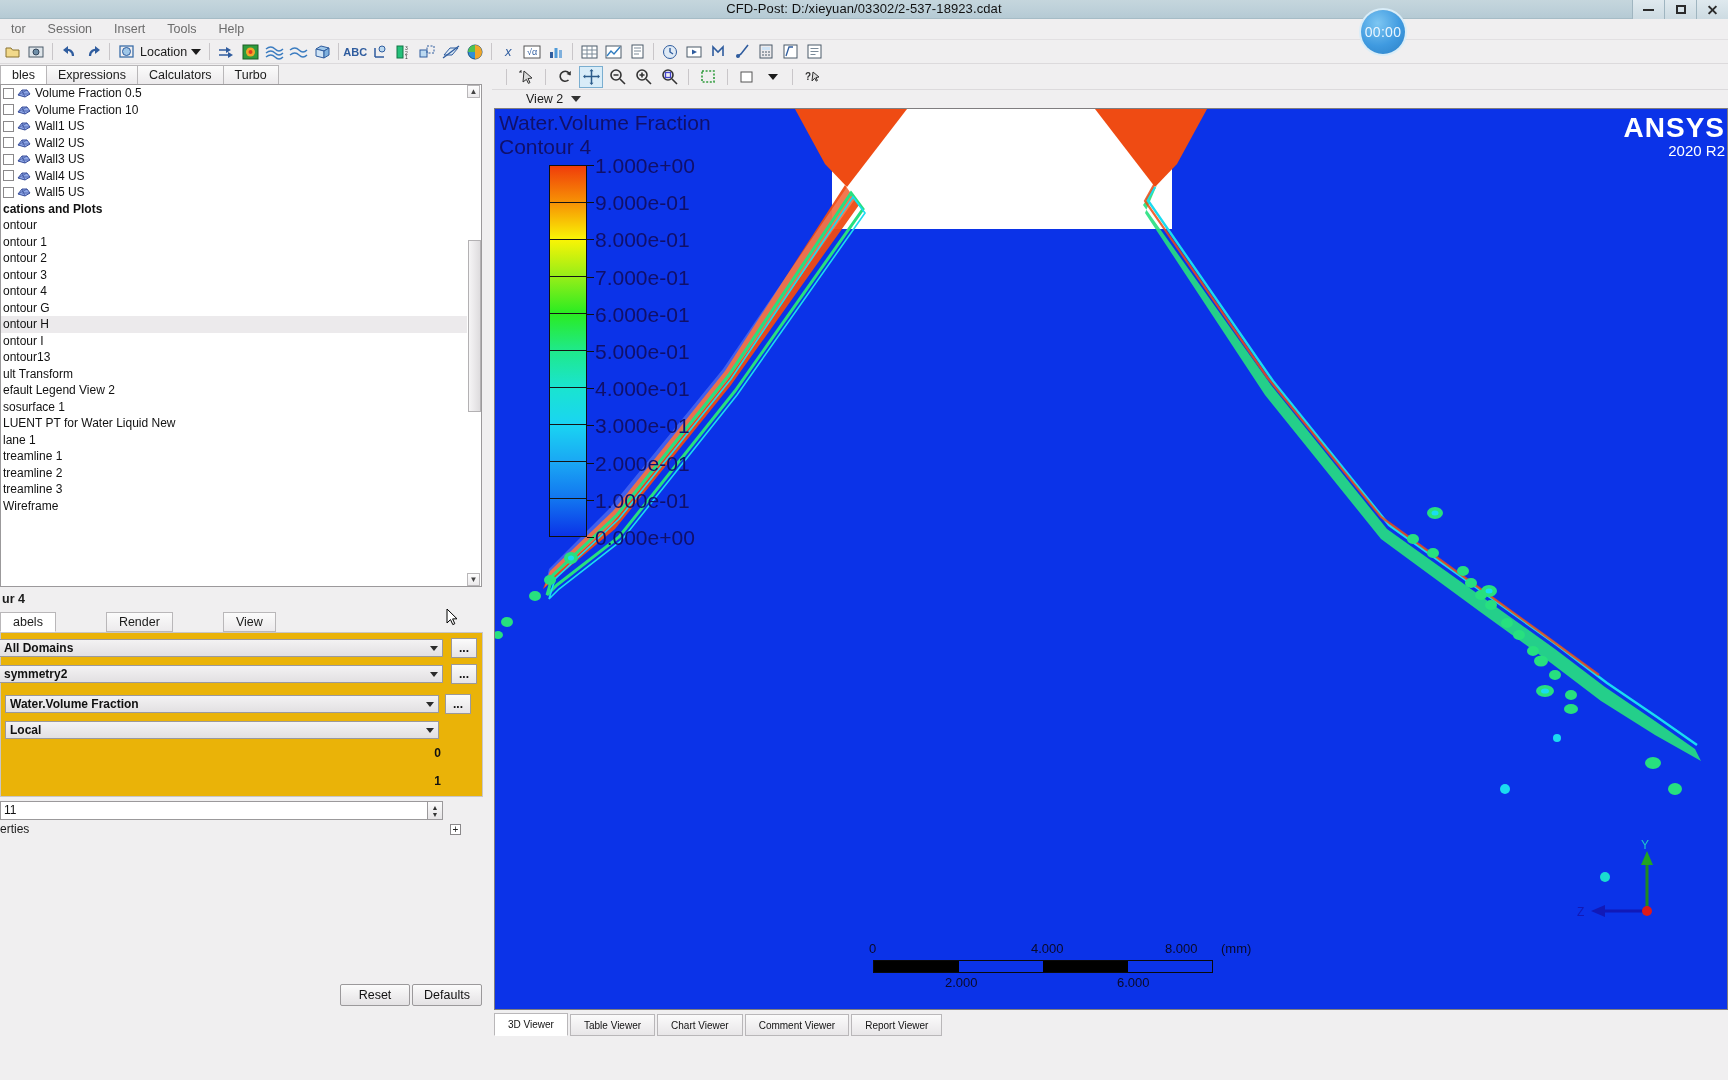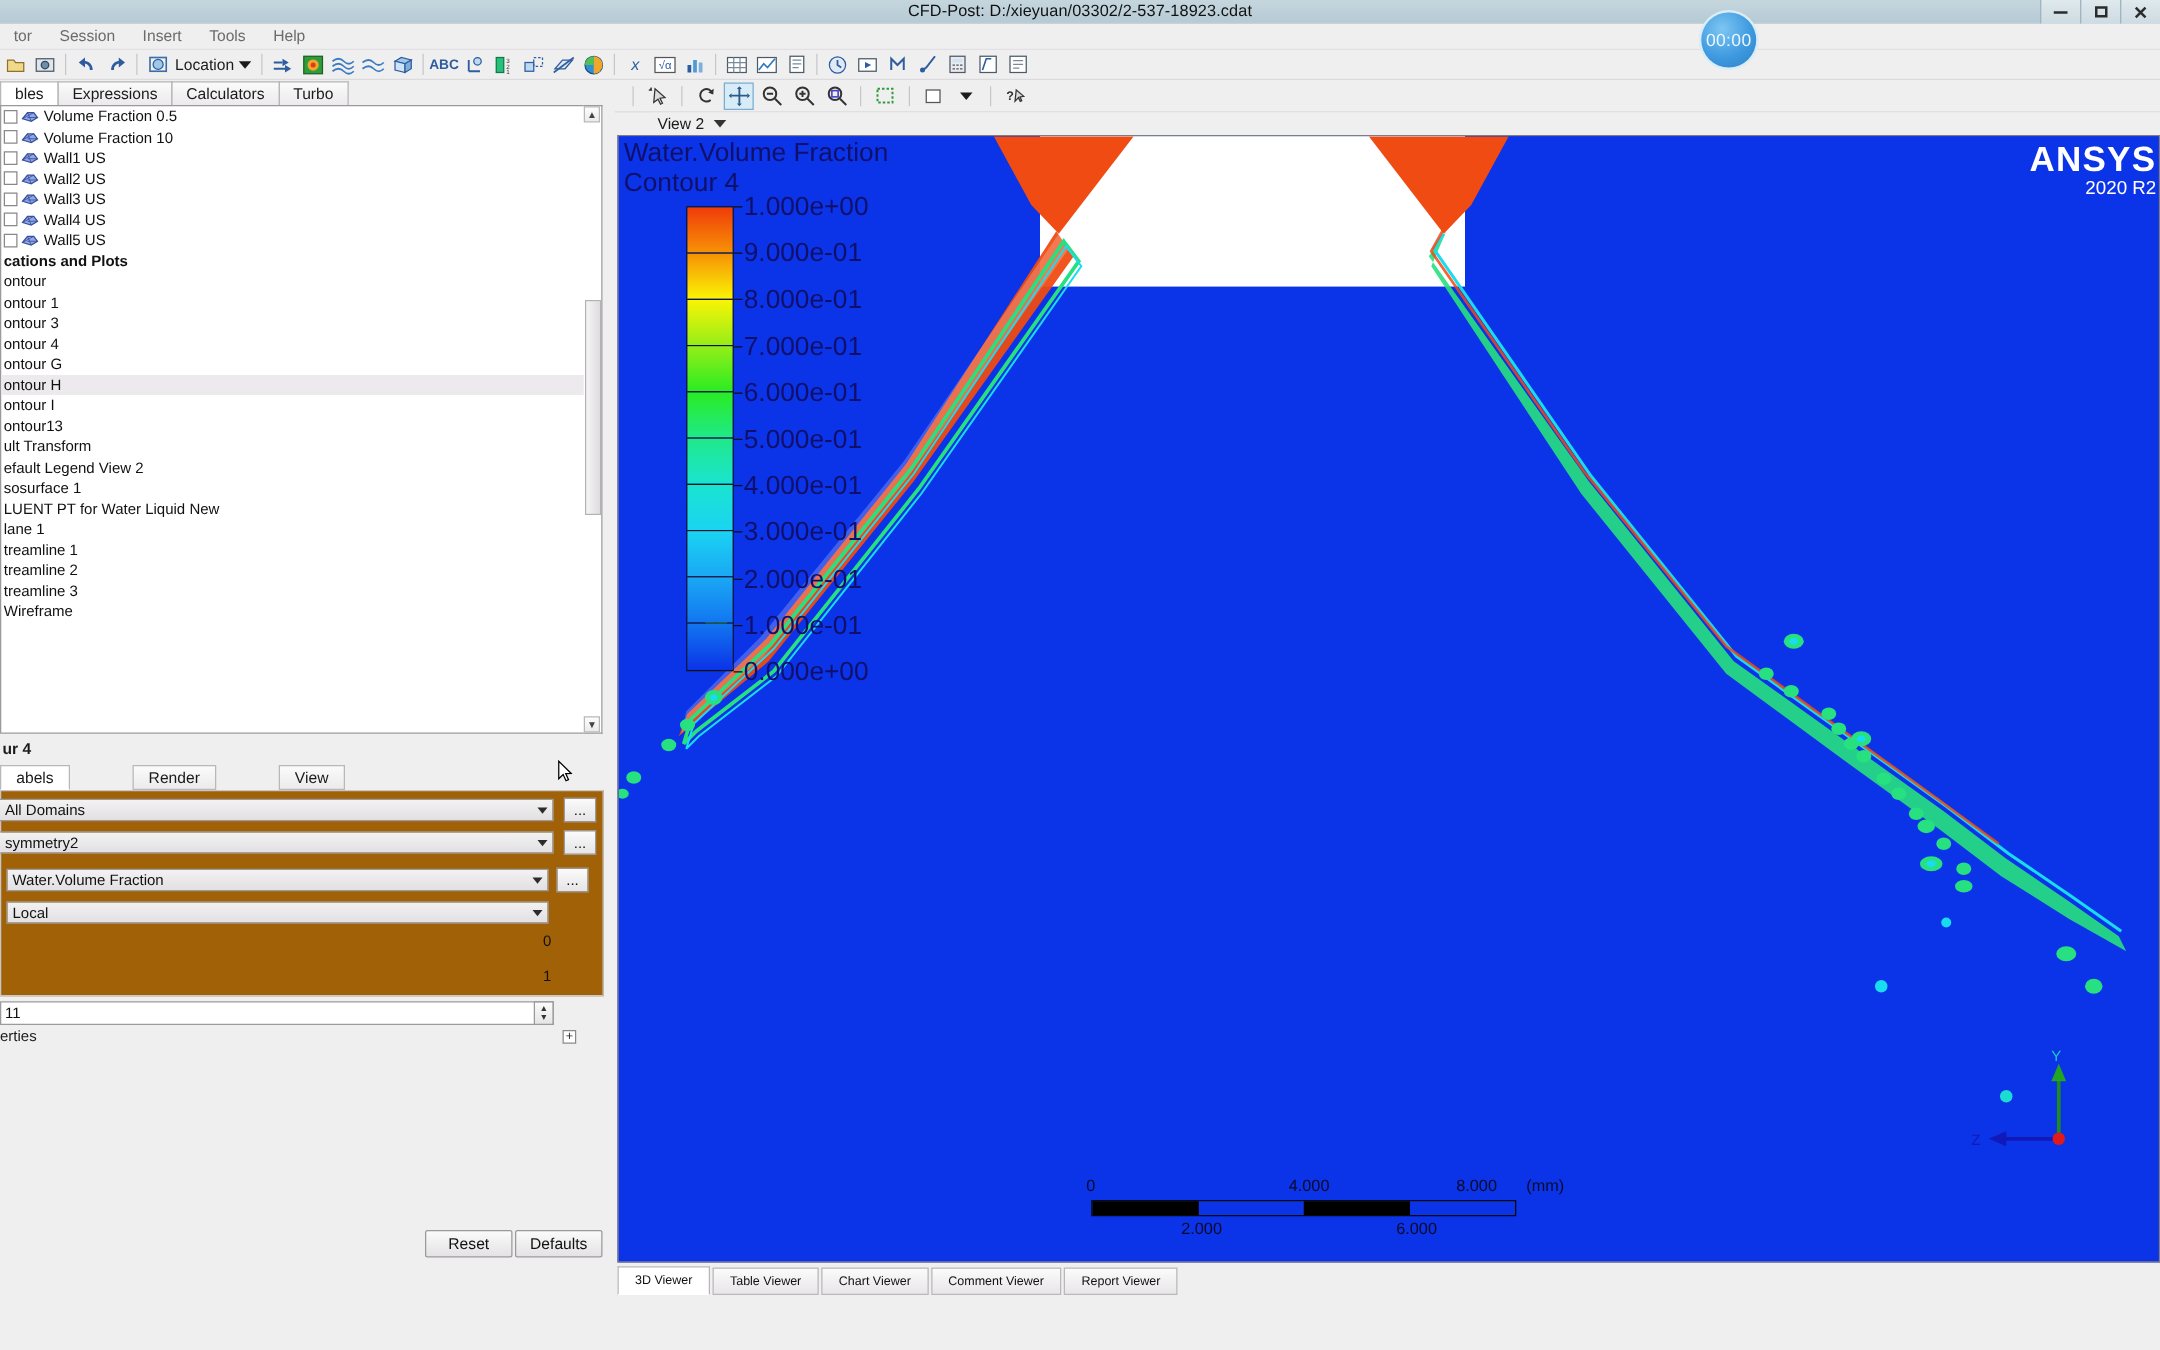--- a/index.html
+++ b/index.html
@@ -108,21 +108,21 @@
              background:linear-gradient(90deg,#f6f5f6,#dedcde); border:1px solid #b3b1b3; }
 
   .detailhdr { position:absolute; left:0; top:528px; width:476px; height:20px;
                font-size:12.5px; font-weight:bold; color:#1b1b1b; padding-left:2px; }
   .dtabs { position:absolute; left:0; top:547px; width:476px; height:21px; display:flex; align-items:flex-end;gap:48px; }
   .dtab { height:20px;line-height:19px;font-size:12.5px;padding:0 12px;color:#1b1b1b;
           border:1px solid #b9b7b9; background:linear-gradient(180deg,#fbfbfb,#eceaec); margin-right:2px; }
   .dtab.active { background:#fff; border-bottom-color:#fff; }
 
   .dpane { position:absolute; left:0; top:568px; width:483px; height:165px;
-           background:#a16207; border:1px solid #c8c6c8; }
+           background:#eab308; border:1px solid #c8c6c8;font-weight:bold; }
 
   .combo {
     position:absolute; height:18px; background:linear-gradient(180deg,#f3f2f3,#e2e0e2);
     border:1px solid #9b999b; font-size:12px; color:#111; line-height:16px; padding-left:4px;
   }
   .combo .ca { position:absolute; right:4px; top:6px; width:0;height:0;
     border-left:4px solid transparent;border-right:4px solid transparent;border-top:5px solid #2b2b2b; }
   .ellip {
     position:absolute; height:20px; width:26px; background:linear-gradient(180deg,#fbfbfb,#e6e4e6);
     border:1px solid #9b999b; font-size:12px; color:#111; text-align:center; line-height:18px;
@@ -477,20 +477,24 @@
           <span style="width: 0px;"></span>
           <span class="tlabel bold">cations and Plots</span>
         </div>
         <div class="trow">
           <span style="width: 0px;"></span>
           <span class="tlabel">ontour</span>
         </div>
         <div class="trow">
           <span style="width: 0px;"></span>
           <span class="tlabel">ontour 1</span>
+        </div>
+        <div class="trow">
+          <span style="width: 0px;"></span>
+          <span class="tlabel">ontour 2</span>
         </div>
         <div class="trow">
           <span style="width: 0px;"></span>
           <span class="tlabel">ontour 3</span>
         </div>
         <div class="trow">
           <span style="width: 0px;"></span>
           <span class="tlabel">ontour 4</span>
         </div>
         <div class="trow">

